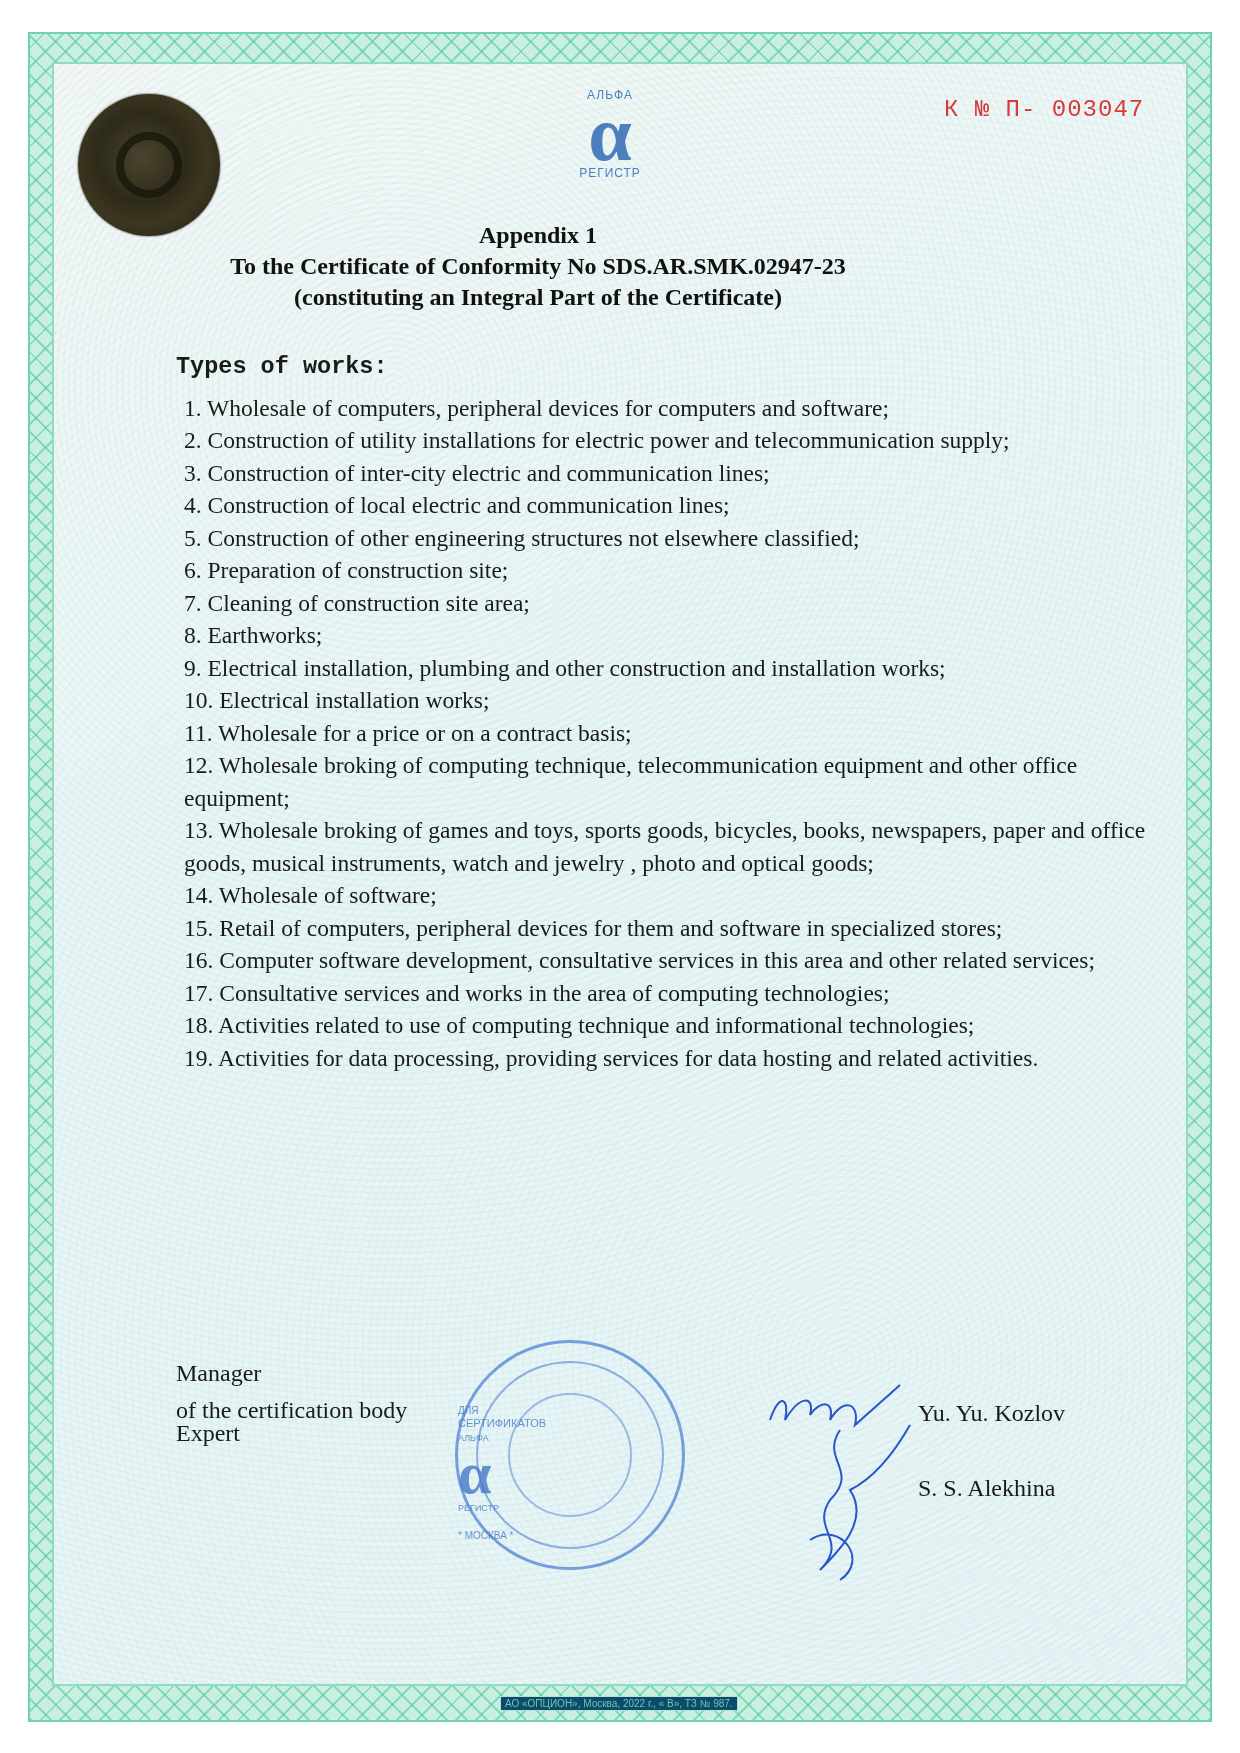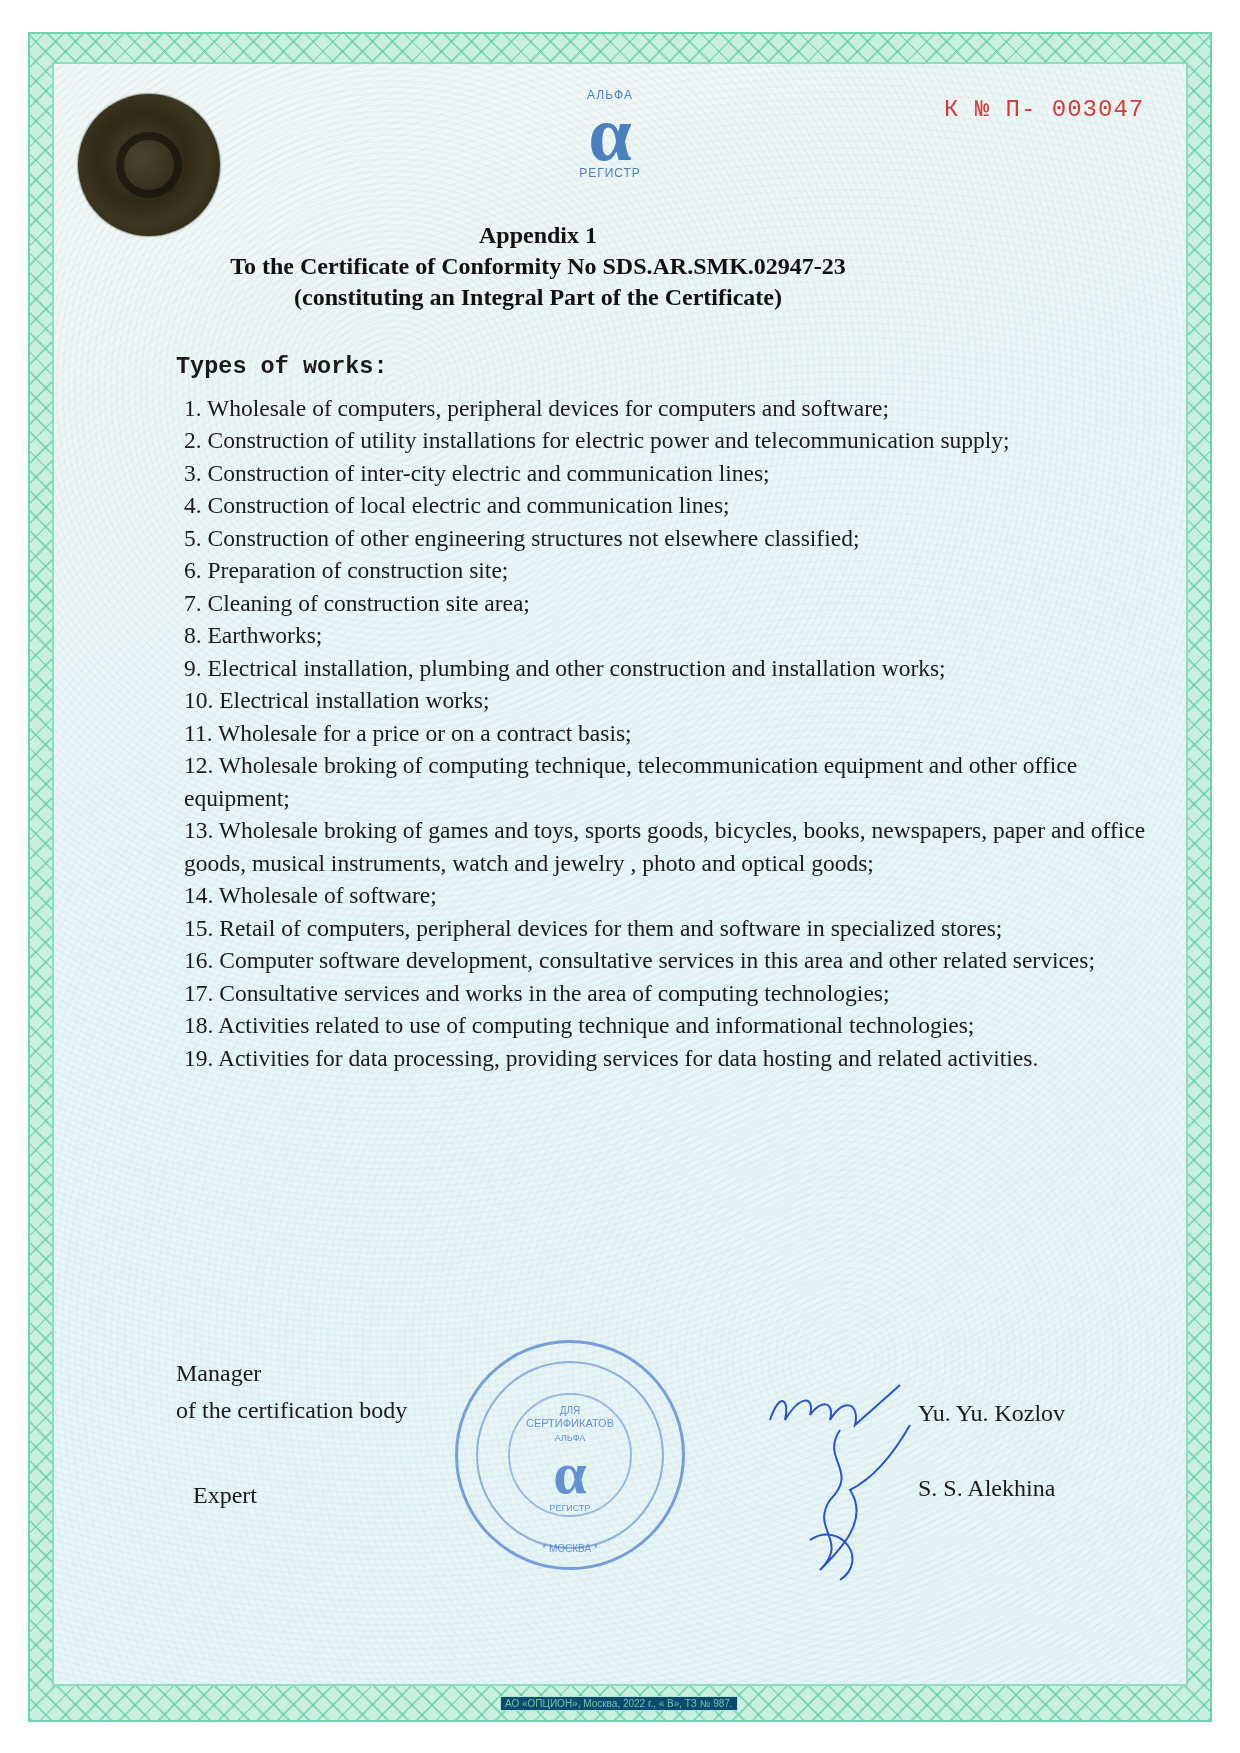--- a/index.html
+++ b/index.html
@@ -30,21 +30,21 @@
   .serial { position:absolute; left:944px; top:96px; color:#d73a3a; font-family:"Liberation Mono", monospace; font-size:24px; letter-spacing:1px; }
   .header { position:absolute; left:0; width:1076px; top:220px; text-align:center; font-weight:bold; font-size:24px; line-height:31px; color:#111; }
   .types { position:absolute; left:176px; top:351px; width:990px; font-size:23.5px; line-height:32.5px; color:#1a1a1a; }
   .types .title { font-weight:bold;font-family:Liberation Mono, monospace; }
   .works-list { list-style:none; margin:8px; padding:0; }
   .sig-label { position:absolute; font-size:24px; color:#1a1a1a; }
   .stamp { position:absolute; left:455px; top:1340px; width:230px; height:230px; border-radius:50%;
          border:3px solid rgba(80,130,210,0.75); box-sizing:border-box; color:rgba(70,120,200,0.8); }
   .stamp .ring2 { position:absolute; inset:18px; border-radius:50%; border:2px solid rgba(80,130,210,0.6); }
   .stamp .ring3 { position:absolute; inset:50px; border-radius:50%; border:2px solid rgba(80,130,210,0.5); }
-  .stamp .txt { position:absolute; left:0; width:100%; text-align:center; font-family:"Liberation Sans", sans-serif; }
+  .stamp .txt { position:absolute; left:0; width:100%; font-family:"Liberation Sans", sans-serif; }
   .sig-mark { position:absolute; }
   .footer-note { position:absolute; left:500px; top:1696px; background:#0c4a6e; color:#6fc6a8;
          font-family:"Liberation Sans", sans-serif; font-size:10px; padding:1px 4px; border:1px solid #aee6d1; }
 </style>
 </head>
 <body>
 
 <div class="frame-outer">
   <div class="frame-pattern"></div>
 </div>
@@ -90,33 +90,33 @@
     <li>15. Retail of computers, peripheral devices for them and software in specialized stores;</li>
     <li>16. Computer software development, consultative services in this area and other related services;</li>
     <li>17. Consultative services and works in the area of computing technologies;</li>
     <li>18. Activities related to use of computing technique and informational technologies;</li>
     <li>19. Activities for data processing, providing services for data hosting and related activities.</li>
   </ul>
 </div>
 
 <div class="sig-label" style="left:176px; top:1360px;">Manager</div>
 <div class="sig-label" style="left:176px; top:1397px;">of the certification body</div>
-<div class="sig-label" style="left:176px; top:1482px;margin-left:17px;">Expert</div>
+<div class="sig-label" style="left:176px; top:1420px;">Expert</div>
 <div class="sig-label" style="left:918px; top:1400px;">Yu. Yu. Kozlov</div>
 <div class="sig-label" style="left:918px; top:1475px;">S. S. Alekhina</div>
 
 <div class="stamp">
   <div class="ring2"></div>
   <div class="ring3"></div>
   <div class="txt" style="top:62px; font-size:10px;">ДЛЯ</div>
   <div class="txt" style="top:74px; font-size:11px;">СЕРТИФИКАТОВ</div>
   <div class="txt" style="top:90px; font-size:9px;">АЛЬФА</div>
   <div class="txt" style="top:96px; font-size:60px; font-family:'Liberation Serif', serif; font-weight:bold;">α</div>
   <div class="txt" style="top:160px; font-size:9px;">РЕГИСТР</div>
-  <div class="txt" style="top:200px; font-size:10px;">* МОСКВА *</div>
+  <div class="txt" style="top:187px; font-size:10px;">* МОСКВА *</div>
 </div>
 
 <svg class="sig-mark" style="left:760px; top:1380px;" width="160" height="70">
   <path d="M10,40 C20,10 30,20 25,40 C40,15 55,15 50,35 C60,20 75,20 70,40 C85,15 100,25 95,45 L140,5" stroke="#2a55c8" stroke-width="2" fill="none"></path>
 </svg>
 <svg class="sig-mark" style="left:780px; top:1420px;" width="140" height="170">
   <path d="M60,10 C40,40 80,50 50,80 C30,110 70,120 40,150 C60,130 90,100 70,70 C90,60 110,40 130,5 M30,120 C60,100 90,140 60,160" stroke="#2a55c8" stroke-width="2" fill="none"></path>
 </svg>
 
 <div class="footer-note">АО «ОПЦИОН», Москва, 2022 г., « В», ТЗ № 987.</div>

